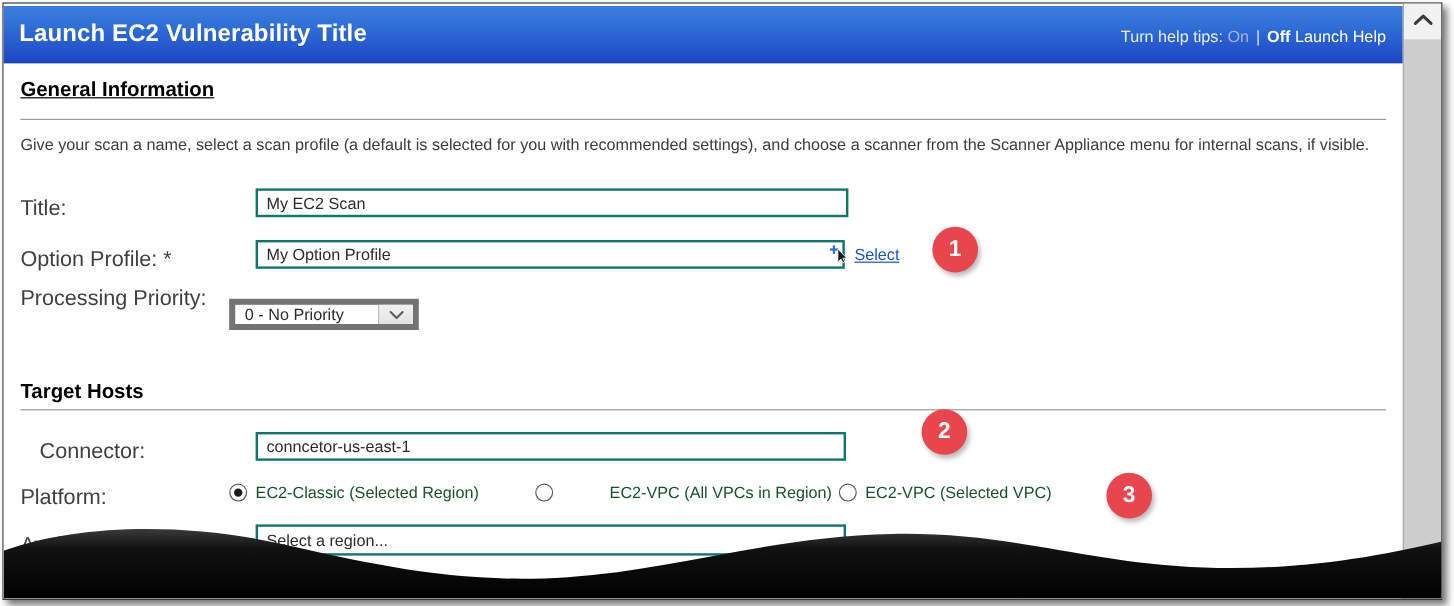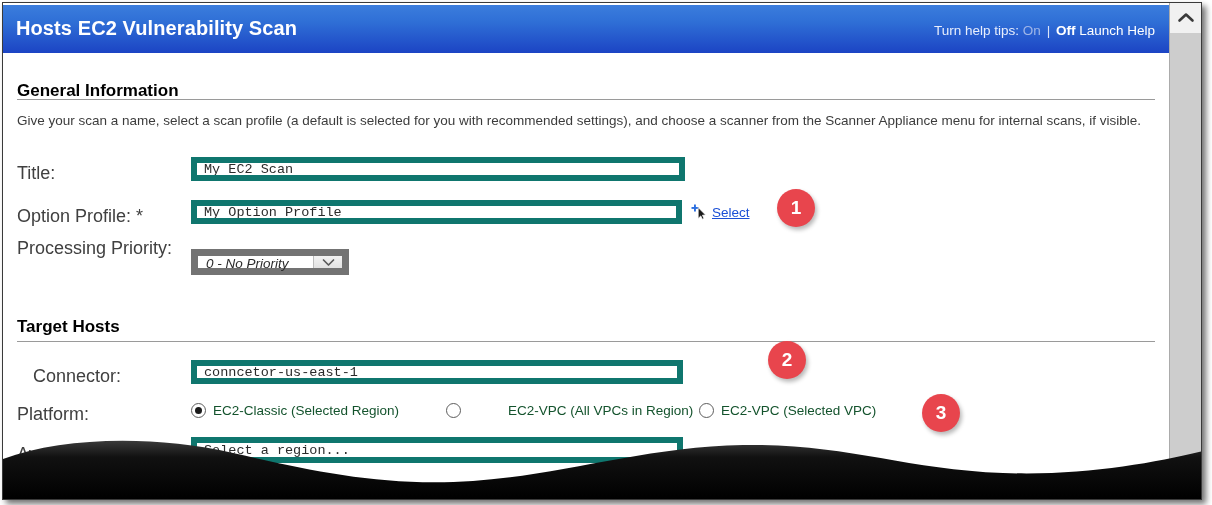--- a/index.html
+++ b/index.html
@@ -101,42 +101,42 @@
   .field-label {
     position: absolute;
     font-size: 18px;
     color: #404040;
     white-space: nowrap;
   }
 
   .text-input {
     position: absolute;
     box-sizing: border-box;
-    border: 6px solid #0f766e;
-    background: #ffffff;
-    font-family: Liberation Mono, monospace;
+    border: 2px solid #0f766e;
+    background: #ffffff;
+    font-family: Liberation Sans, sans-serif;
     font-size: 13.5px;
     color: #2b2b2b;
     padding: 0 7px;
     height: 24px;
     line-height: 22px;
     outline: none;
+    margin-left: 22px;
   }
   .text-input.tall { height: 26px; line-height: 24px; }
 
   
   .select-box {
     position: absolute;
     box-sizing: border-box;
-    border: 7px solid #737373;
+    border: 5px solid #737373;
     background: #ffffff;
     height: 26px;
     display: flex;
-    align-items: flex-start;
-    font-style: italic;
+    align-items: center;
   }
   .select-box .sel-value {
     flex: 1;
     font-size: 13.5px;
     color: #2b2b2b;
     padding-left: 8px;
     white-space: nowrap;
   }
   .select-box .sel-arrow {
     width: 28px; height: 100%;
@@ -248,34 +248,34 @@
     pointer-events: none;
   }
 </style>
 </head>
 <body>
 
 <div id="screen">
   <div class="window-frame">
 
     <div class="title-bar">
-      <div class="title-text">Hosts EC2 Vulnerability Scan</div>
+      <div class="title-text">Launch EC2 Vulnerability Title</div>
 
       <div class="help-zone">
         <span class="lbl">Turn help tips:</span>
         <span class="on">On</span>
         <span class="sep">|</span>
         <span class="off">Off</span>
         <span class="launch-help">Launch Help</span>
       </div>
     </div>
 
     <div class="content">
 
-      <div class="section-title" style="top:28px;">General Information</div>
+      <div class="section-title" style="top:12px;text-decoration:underline;">General Information</div>
       <div class="section-rule" style="top:46px;"></div>
 
       <div class="intro-text">Give your scan a name, select a scan profile (a default is selected for you with recommended settings), and choose a scanner from the Scanner Appliance menu for internal scans, if visible.</div>
 
       <div class="field-label" style="left:14px; top:110px;">Title:</div>
       <input class="text-input" style="left: 188px; top: 104px; width: 494px;" type="text" value="My EC2 Scan">
 
       <div class="field-label" style="left:14px; top:153px;">Option Profile: *</div>
       <input class="text-input" style="left: 188px; top: 147px; width: 491px;" type="text" value="My Option Profile">
 

